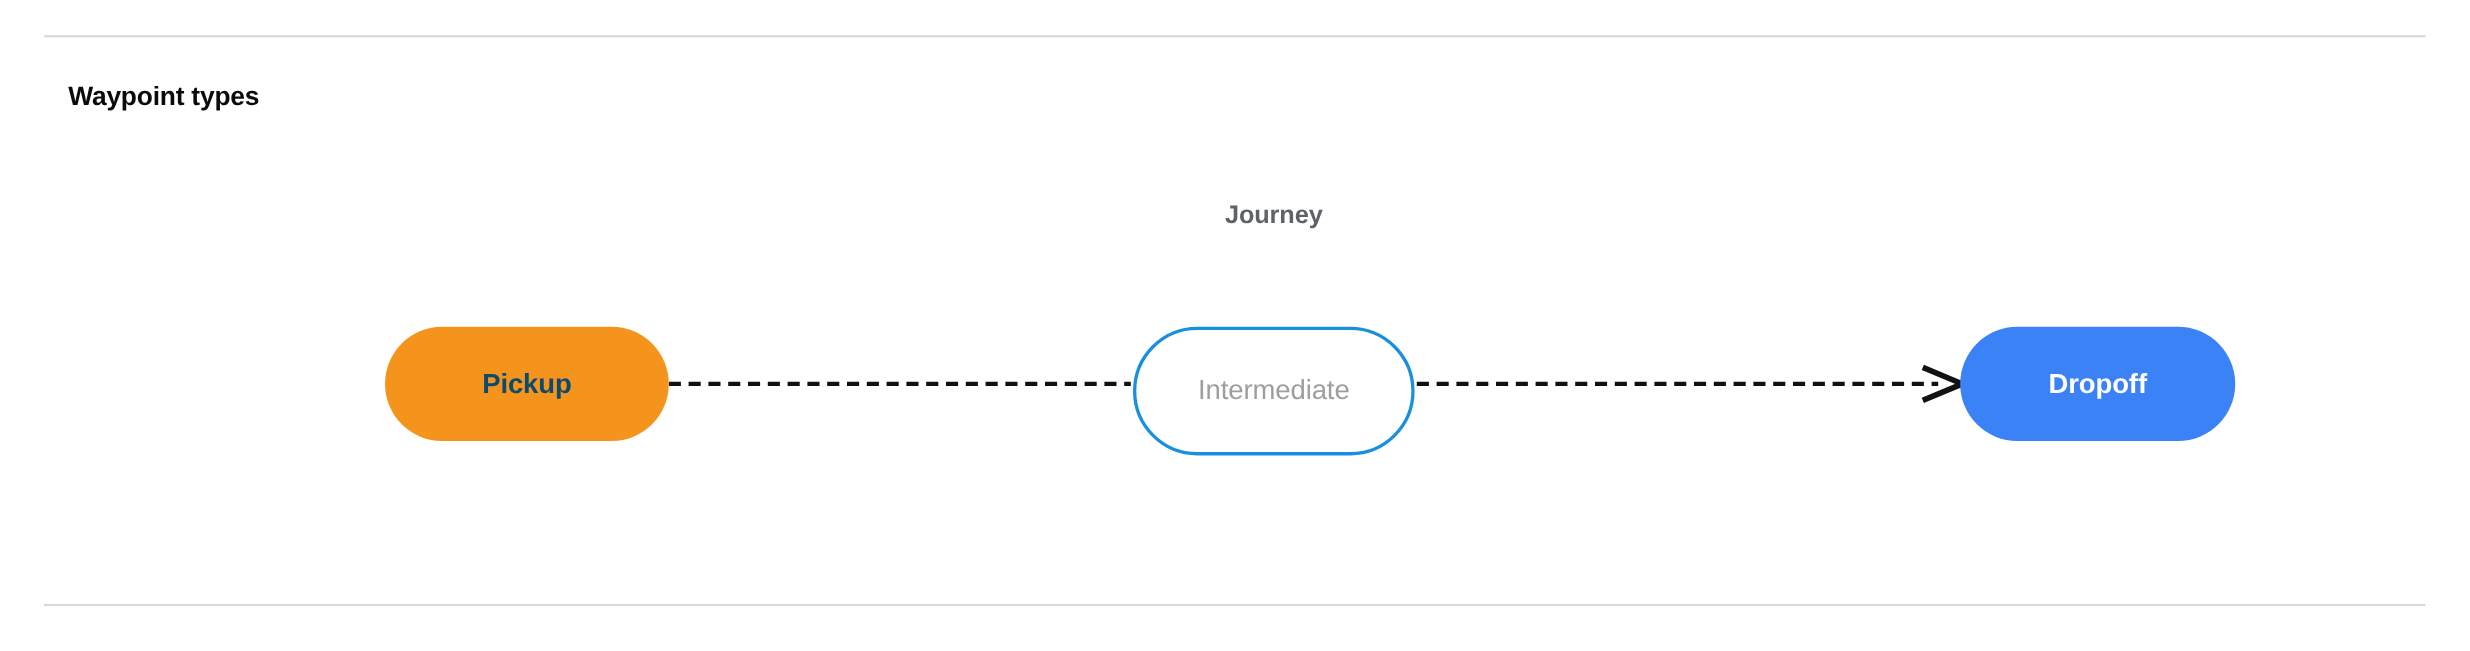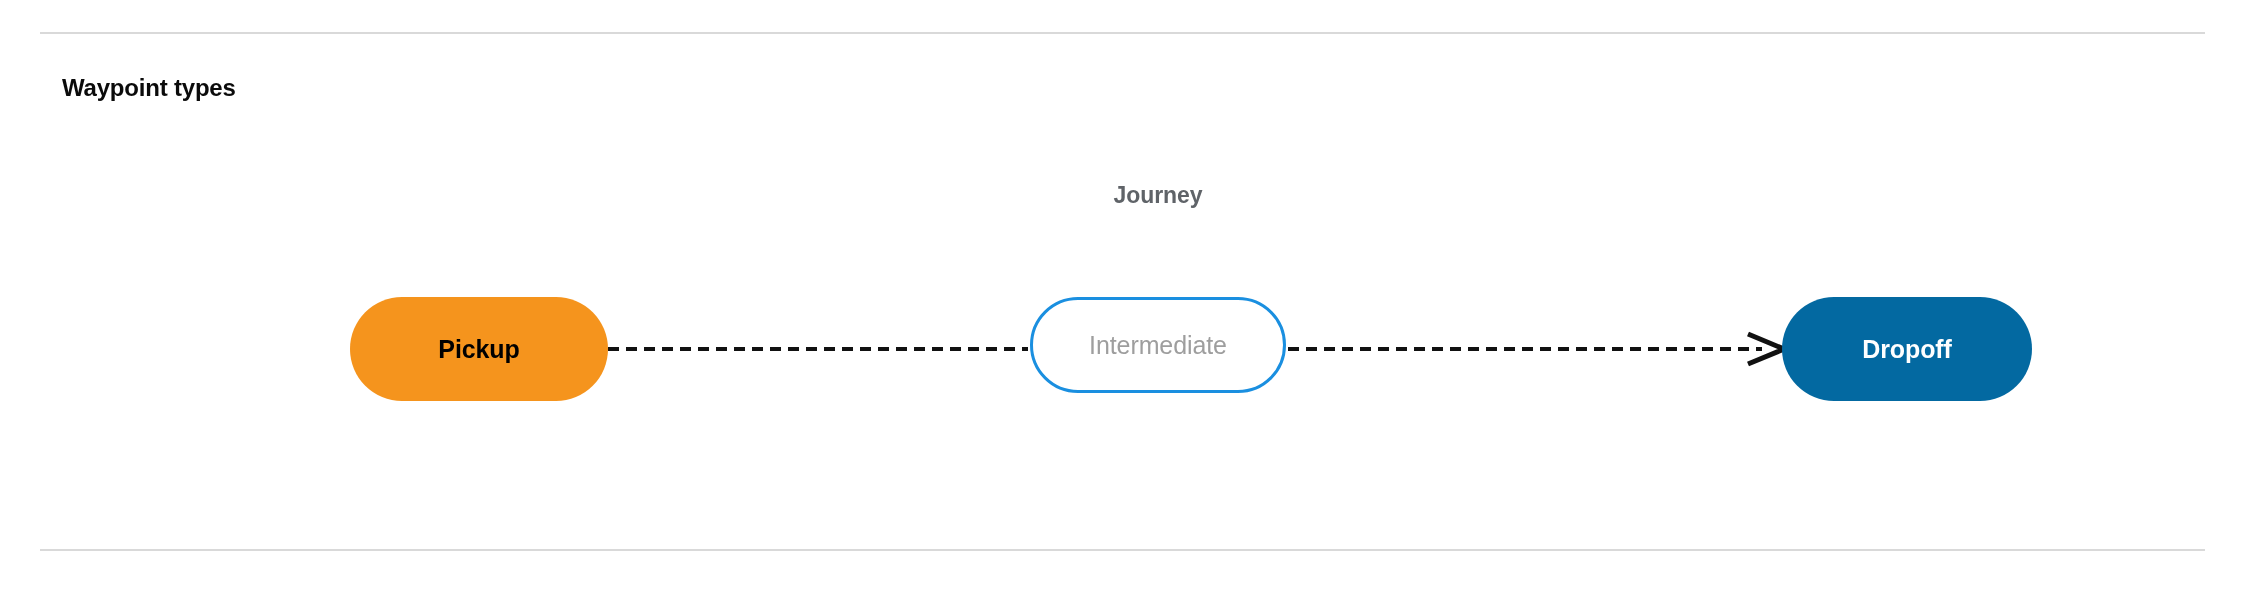--- a/index.html
+++ b/index.html
@@ -81,43 +81,43 @@
     border-radius: 60px;
     white-space: nowrap;
   }
 
   .node-pickup {
     left: 350px;
     top: 285px;
     width: 258px;
     height: 104px;
     background: #f5941d;
-    color: #000000;
+    color: #0c4a6e;
     font-size: 25px;
     font-weight: bold;
     letter-spacing: -0.1px;
   }
 
   .node-dropoff {
     left: 1782px;
     top: 285px;
     width: 250px;
     height: 104px;
-    background: #0369a1;
+    background: #3b82f6;
     color: #ffffff;
     font-size: 25px;
     font-weight: bold;
     letter-spacing: -0.1px;
   }
 
   .node-intermediate {
     left: 1030px;
     top: 285px;
     width: 256px;
-    height: 96px;
+    height: 117px;
     background: #ffffff;
     border: 3px solid #1a8fe0;
     color: #9e9e9e;
     font-size: 25px;
     font-weight: normal;
     letter-spacing: -0.1px;
   }
 </style>
 </head>
 <body>

